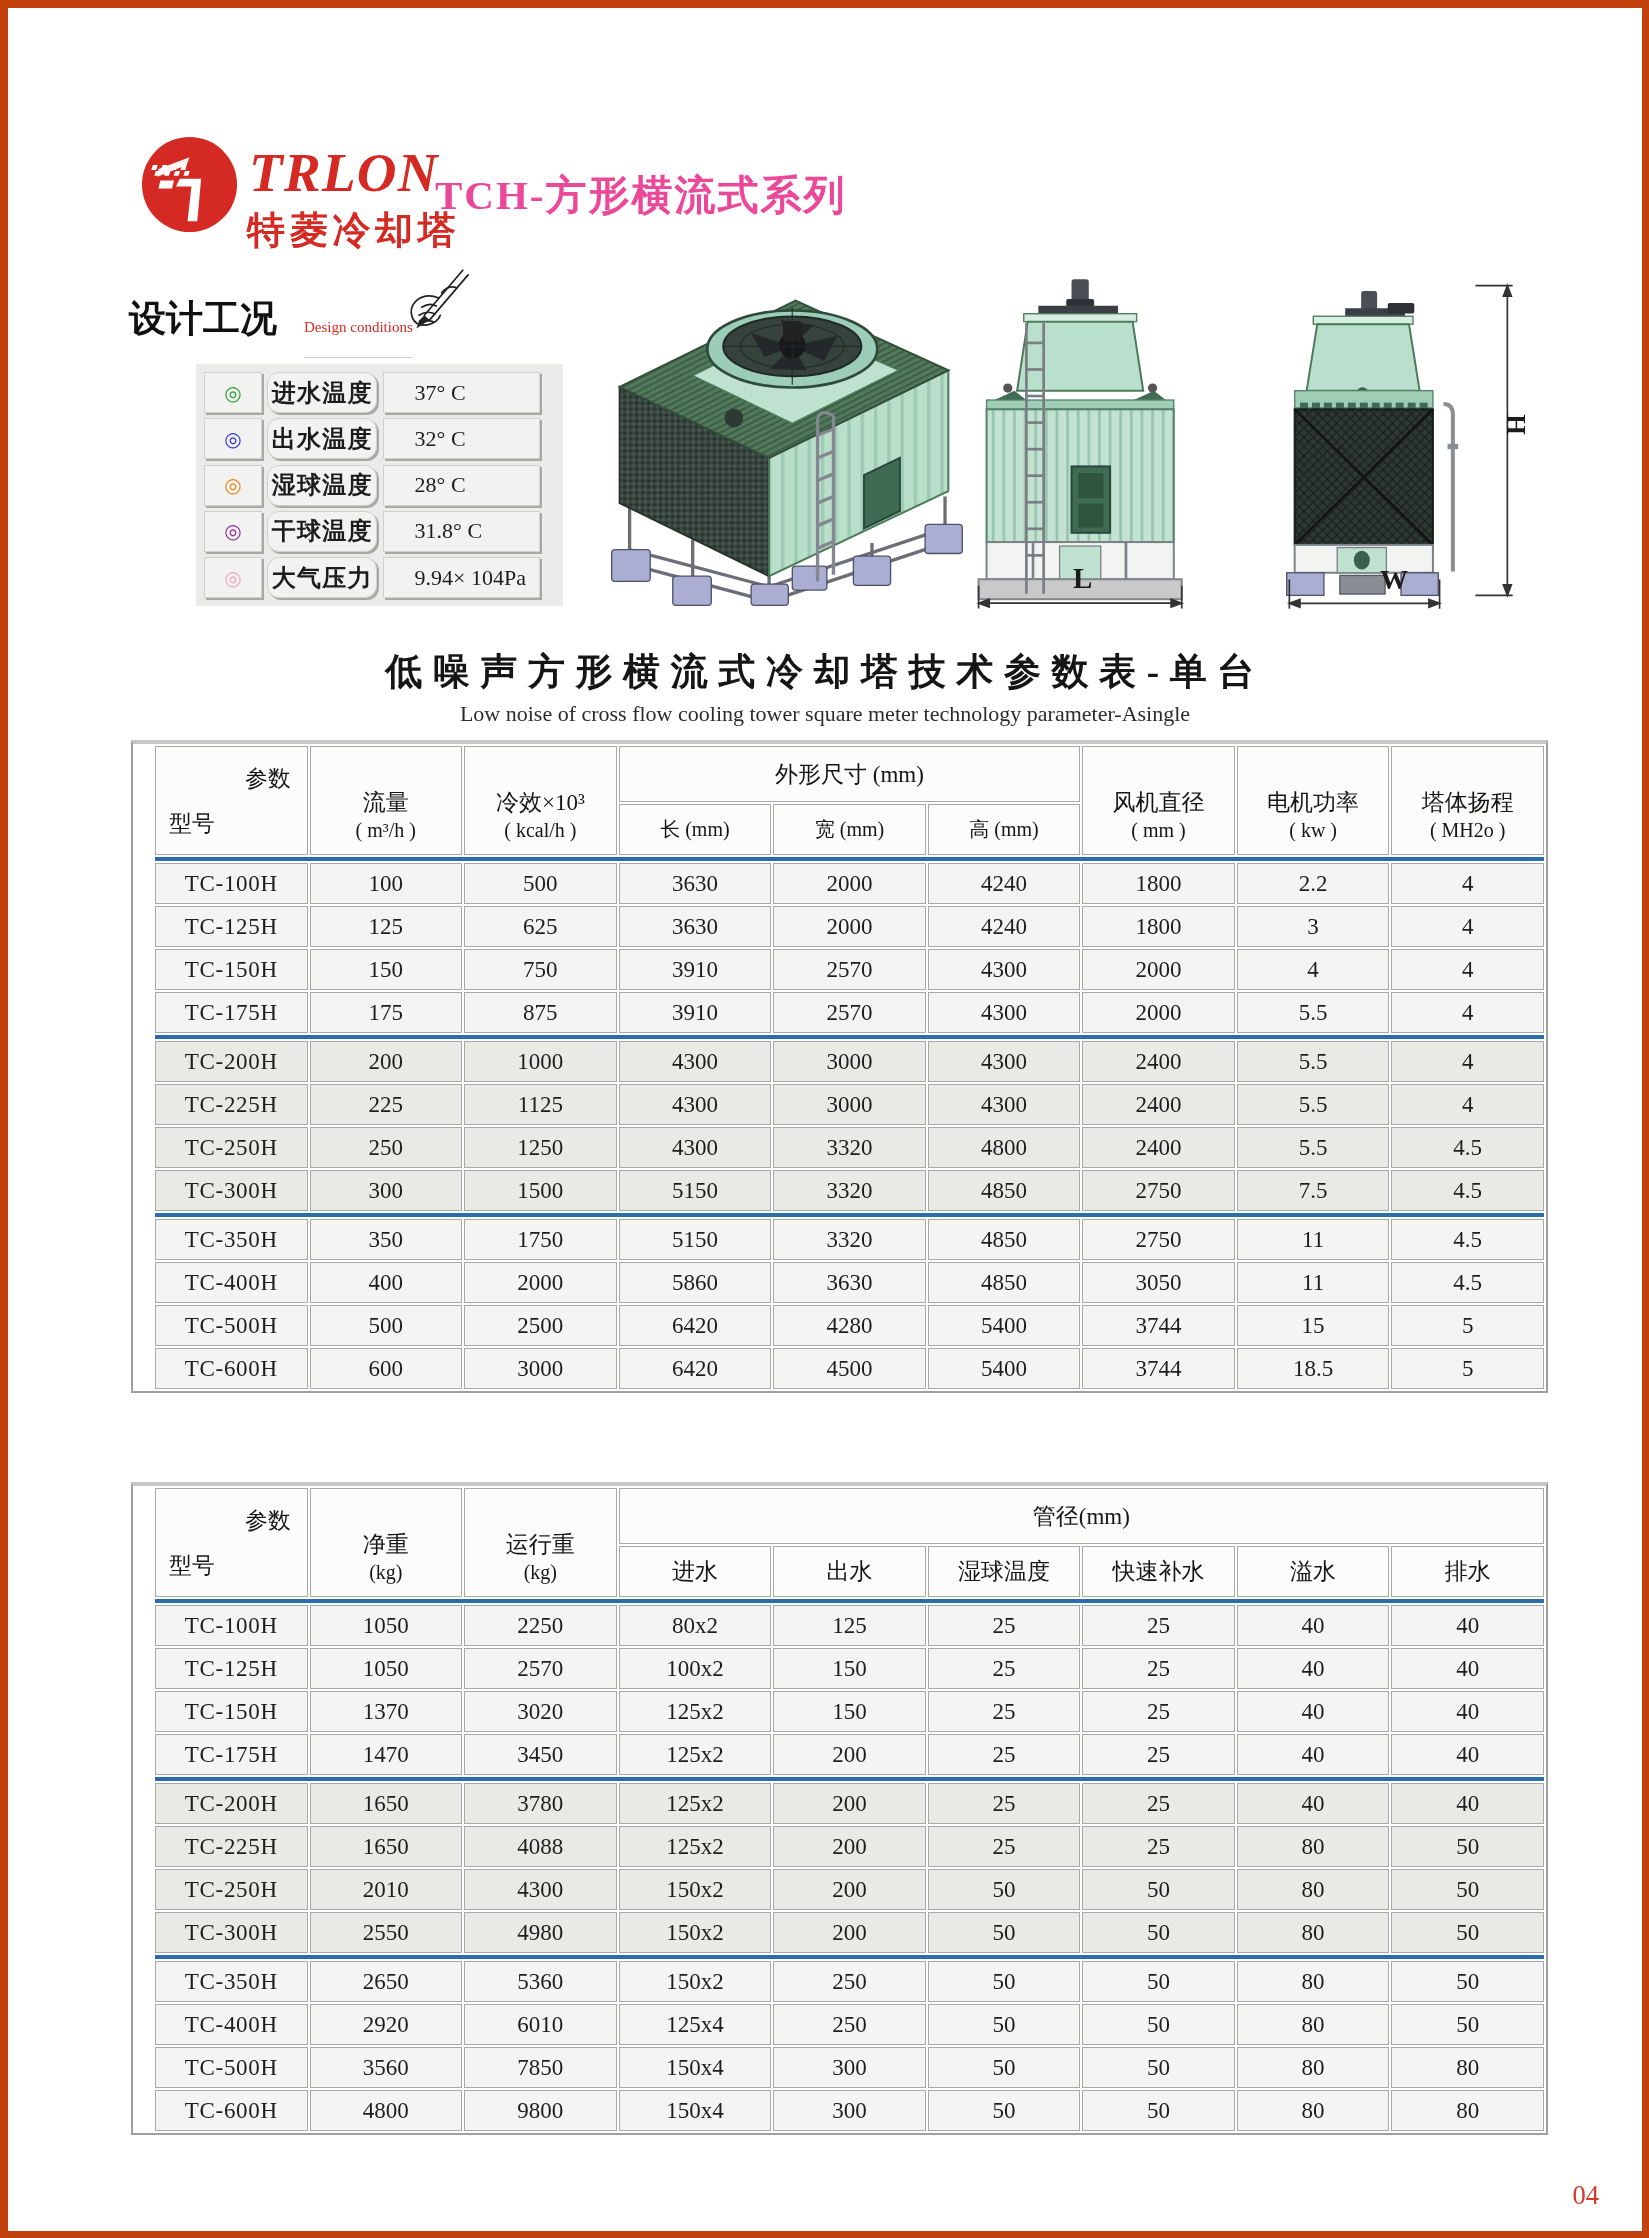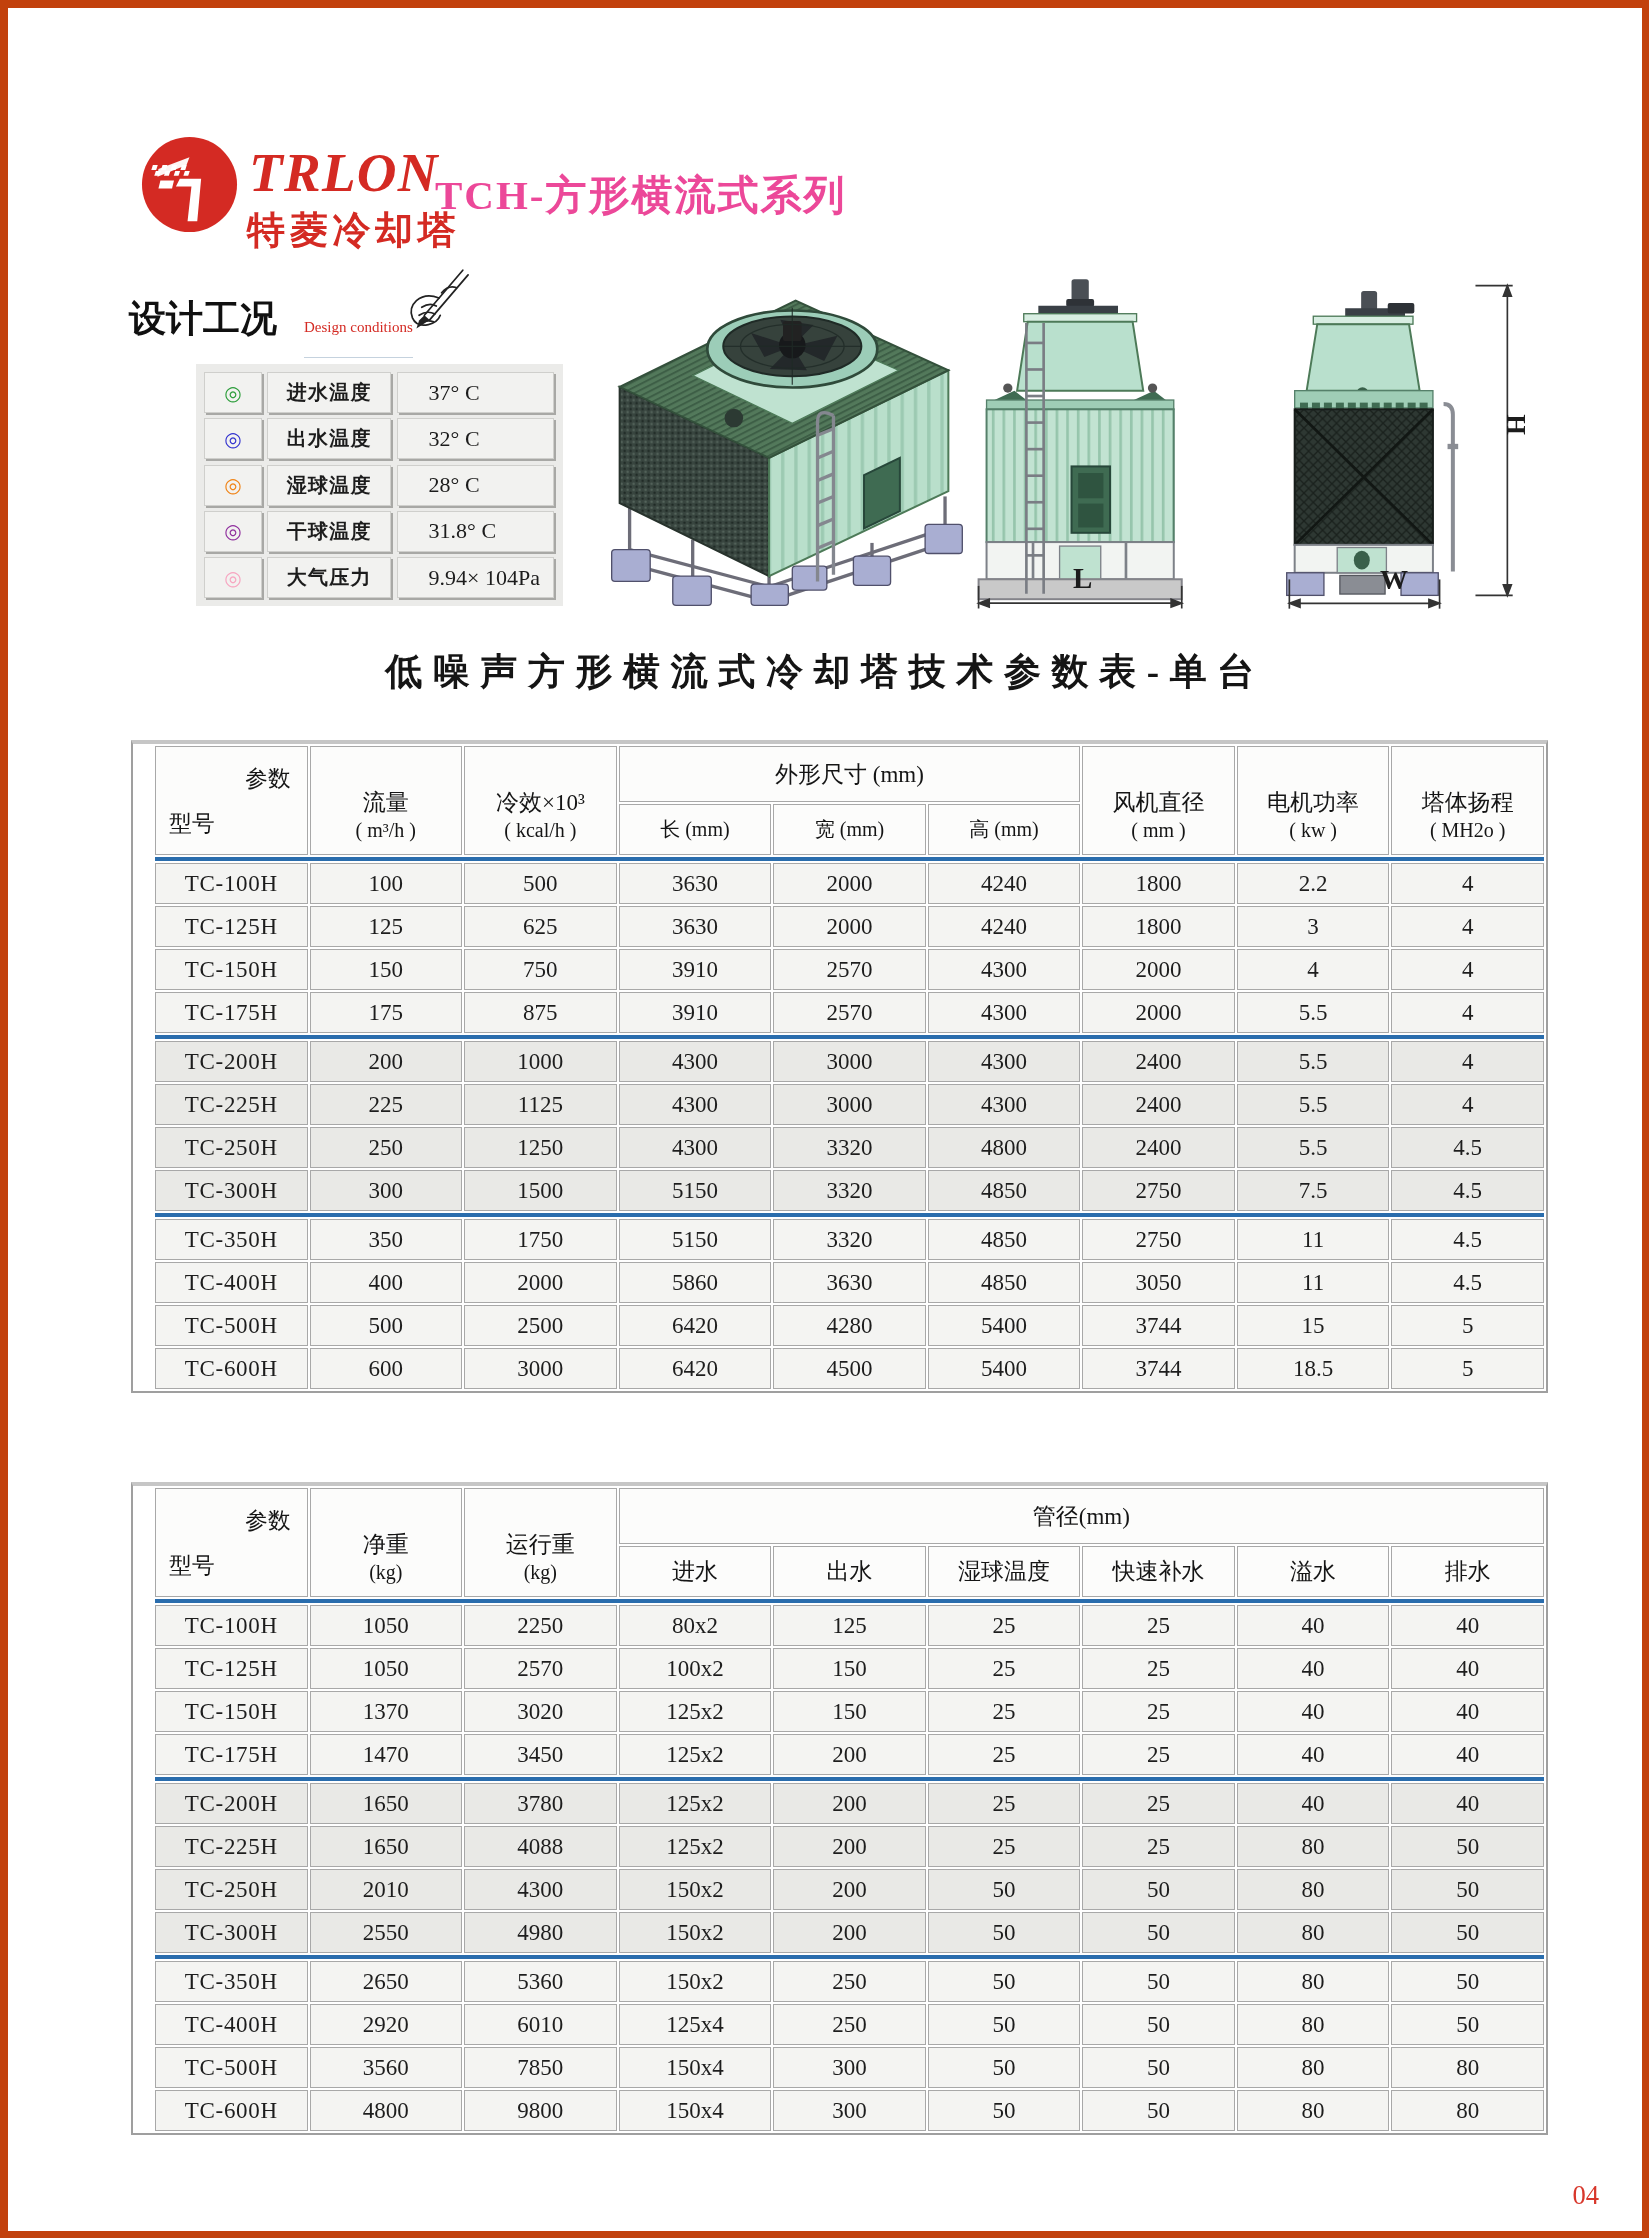--- a/index.html
+++ b/index.html
@@ -21,21 +21,21 @@
   .dc-sub{position:absolute;left:296px;top:311px;font-size:15px;color:#d42a23;
           border-bottom:1.3px solid #c5d2de;padding-bottom:21px;}
   .pen-svg{position:absolute;left:370px;top:258px;width:106px;height:80px;}
   .cond{position:absolute;left:188px;top:356px;width:367px;background:#ebebe9;padding:8px 8px;
         box-sizing:border-box;}
   .cond-row{display:flex;gap:5.3px;margin-bottom:5.3px;}
   .cond-row:last-child{margin-bottom:0;}
   .cond-cell{background:#f2f2f0;border:0.7px solid #cfcfcc;box-shadow:2px 2px 0 #a8a8a5;
              height:41px;display:flex;align-items:center;justify-content:center;box-sizing:border-box;}
   .cond-icon{width:58px;font-size:20px;}
-  .cond-label{width:124px;font-size:20px;font-weight:bold;letter-spacing:1.3px;}
+  .cond-label{width:110px;font-size:24px;font-weight:bold;letter-spacing:1.3px;border-radius:12px;}
   .cond-value{width:157px;font-size:22px;justify-content:flex-start;padding-left:31px;}
 
   
   .towers{position:absolute;left:585px;top:256px;width:984px;height:346px;}
   .tower-iso{position:absolute;left:0;top:0;width:382px;height:342px;}
   .tower-front{position:absolute;left:367px;top:14.6px;width:239px;height:331px;}
   .tower-side{position:absolute;left:683px;top:14.6px;width:266px;height:331px;}
   .dim-l{position:absolute;left:480px;top:298px;font-size:29px;font-weight:bold;}
   .dim-w{position:absolute;left:787px;top:300px;font-size:28px;font-weight:bold;}
   .dim-h{position:absolute;left:912px;top:145px;font-size:26.6px;font-weight:bold;transform:rotate(90deg);}
@@ -332,20 +332,21 @@
         <polygon points="348,476 342,460 354,460"></polygon>
       </g>
     </svg>
 
     <span class="dim-l">L</span>
     <span class="dim-w">W</span>
     <span class="dim-h">H</span>
   </div>
 
   <div class="sec-title">低噪声方形横流式冷却塔技术参数表-单台</div>
+  <div class="sec-sub">Low noise of cross flow cooling tower square meter technology parameter-Asingle</div>
 
   <div class="twrap twrap1">
     <table class="spec">
       <colgroup>
           <col>
           <col>
           <col>
           <col>
           <col>
           <col>

